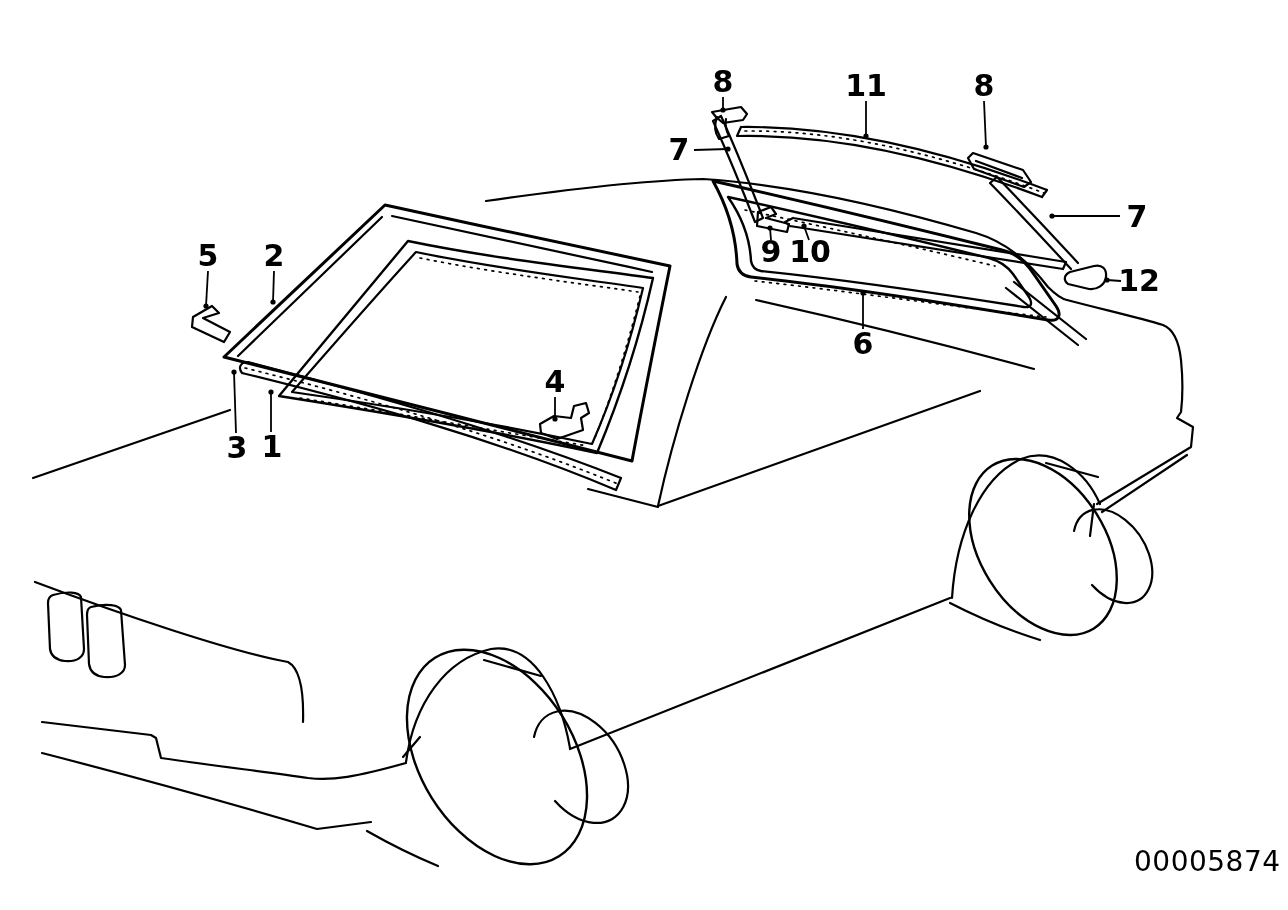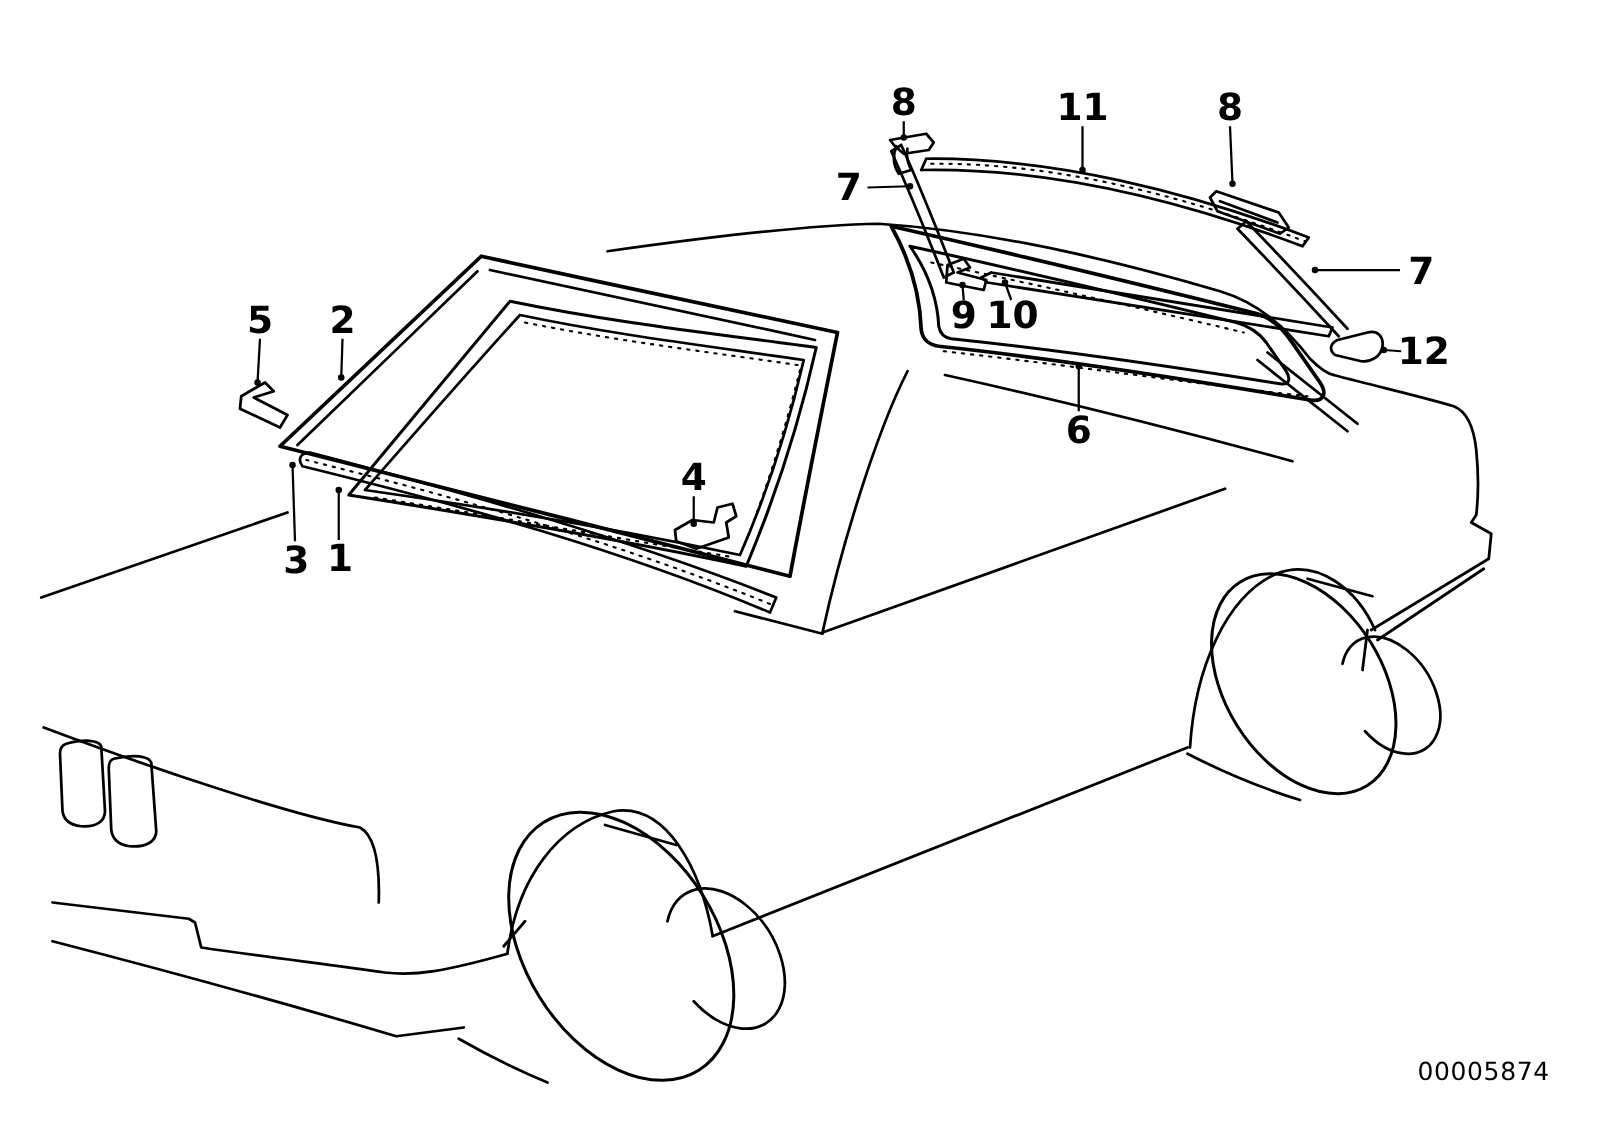--- a/index.html
+++ b/index.html
@@ -15,21 +15,21 @@
   .ln-thick { stroke-width: 3; }
   .ln-med   { stroke-width: 2.4; }
   .ln-serr  { stroke-width: 1.7; stroke-dasharray: 1.8 5.5; }
   .callout-text {
     font-family: "DejaVu Sans", "Liberation Sans", sans-serif;
     font-weight: bold; font-size: 30px; fill: #000;
   }
   .leader { stroke: #000; stroke-width: 1.8; }
   #diagram-id {
     position: absolute; left: 1134px; top: 845px;
-    font-size: 20px; letter-spacing: 0.5px; color: #000;
+    font-size: 28px; letter-spacing: 0.5px; color: #000;
     font-family: "DejaVu Sans", "Liberation Sans", sans-serif;
   }
 </style>
 </head>
 <body>
 
 <div class="stage">
   <svg width="1288" height="910" viewBox="0 0 1288 910">
 
     <g>

